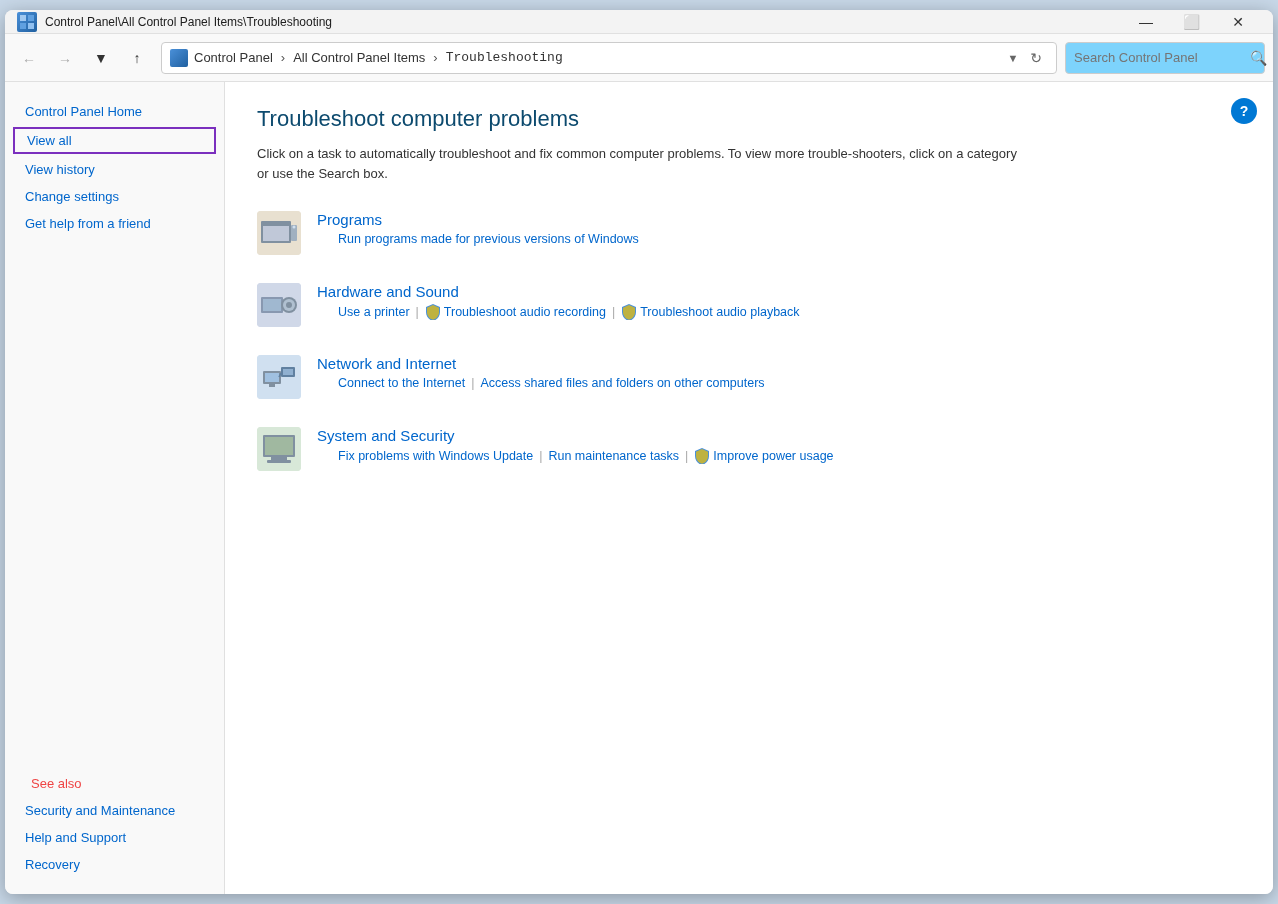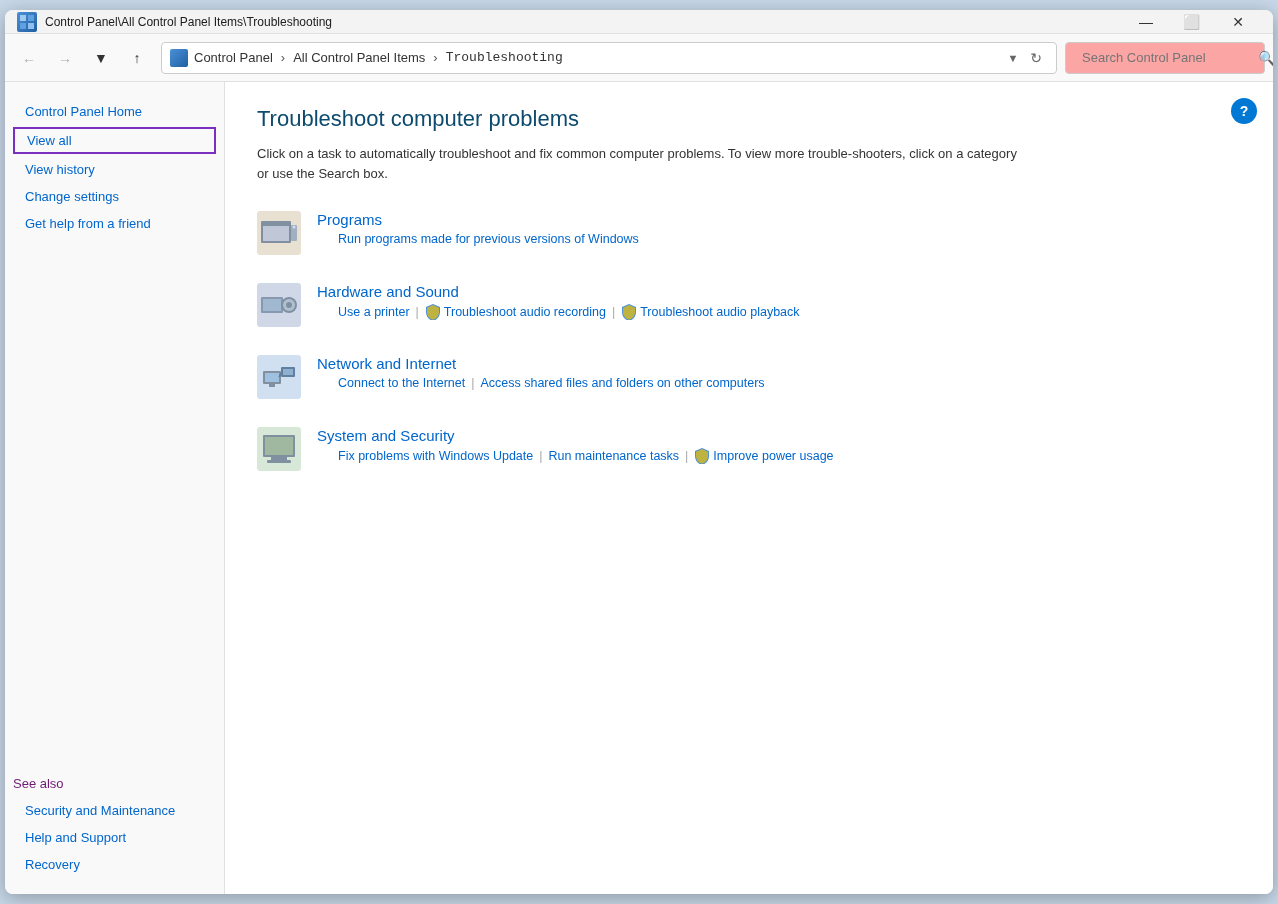--- a/index.html
+++ b/index.html
@@ -118,24 +118,24 @@
       color: #666;
       font-size: 14px;
       cursor: pointer;
       padding: 2px 6px;
     }
     .search-box {
       width: 200px;
       height: 32px;
       border: 1px solid #ccc;
       border-radius: 4px;
-      background: #fca5a5;
-      display: flex;
-      align-items: center;
-      padding: 0 16px;
+      background: #7dd3fc;
+      display: flex;
+      align-items: center;
+      padding: 0 8px;
     }
     .search-input {
       border: none;
       outline: none;
       flex: 1;
       font-size: 13px;
       color: #333;
       background: transparent;
     }
     .search-icon-span {
@@ -171,23 +171,23 @@
       margin: 2px 8px;
       padding: 4px 12px;
       color: #0066cc;
     }
     .sidebar-section {
       margin-top: auto;
       padding-top: 16px;
       border-top: none;
     }
     .sidebar-section-title {
-      padding: 6px 8px;
-      font-size: 13px;
-      color: #701a75;
+      padding: 6px 26px;
+      font-size: 13px;
+      color: #ef4444;
       font-weight: 400;
     }
     
     .content {
       flex: 1;
       background: white;
       padding: 24px 32px;
       overflow-y: auto;
       position: relative;
     }

